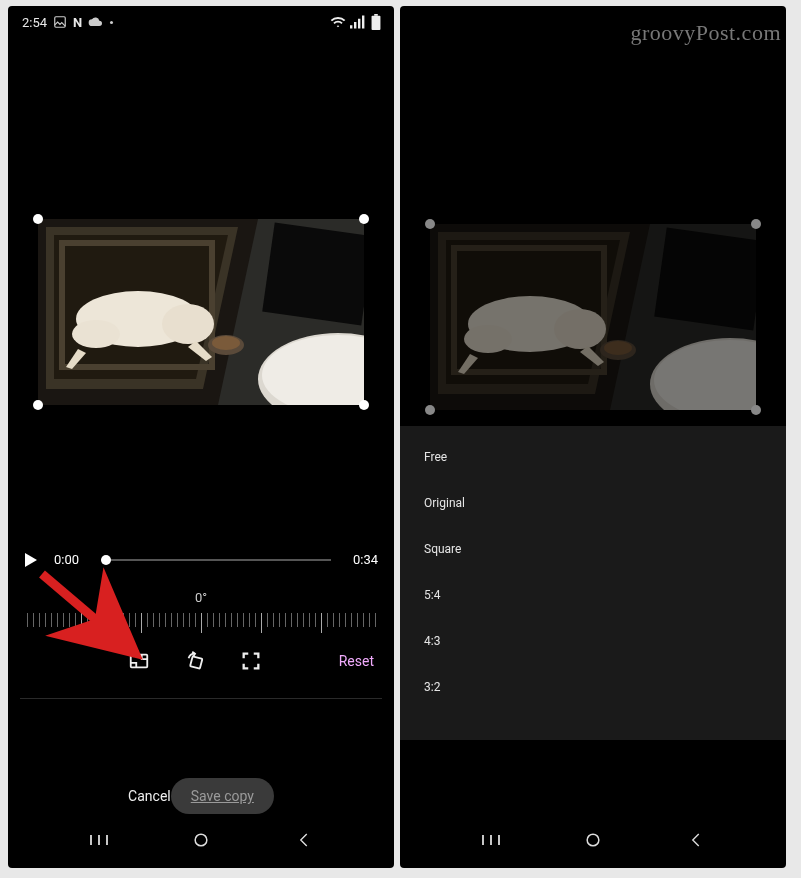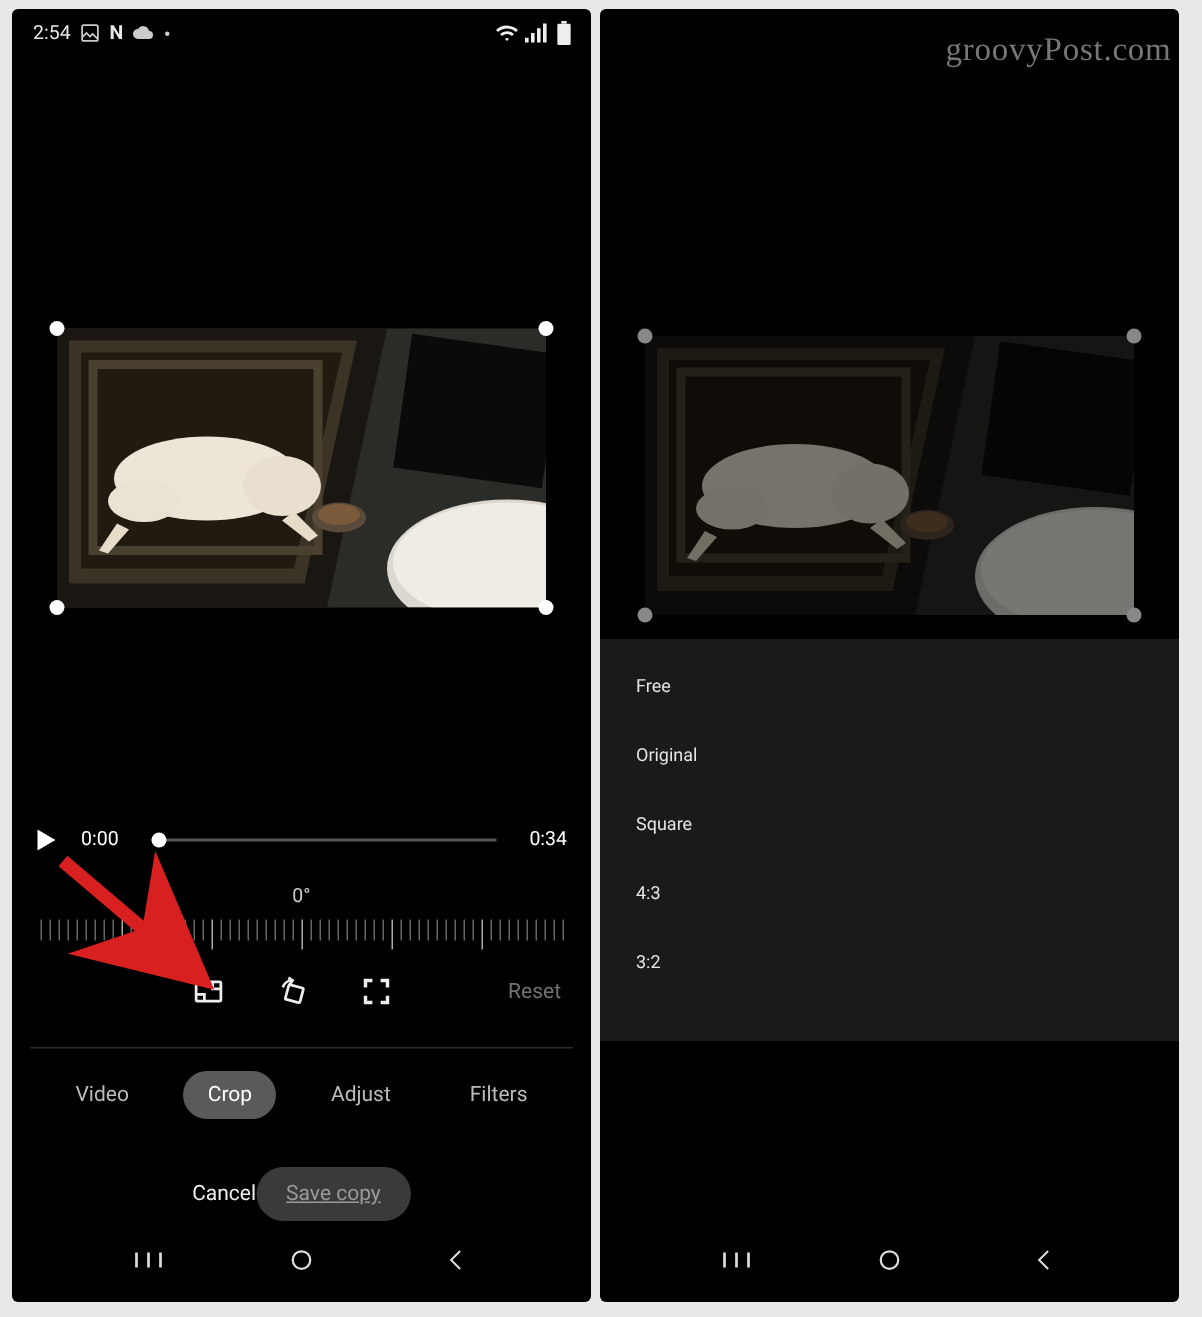--- a/index.html
+++ b/index.html
@@ -29,21 +29,21 @@
   .slider-fill { position: absolute; left: 0; top: -4px; width: 10px; height: 10px; background: #fff; border-radius: 50%; }
   
   .dial-label { position: absolute; top: 584px; left: 0; right: 0; text-align: center; font-size: 13px; color: #ccc; }
   .dial { position: absolute; top: 604px; left: 16px; right: 16px; height: 26px; display: flex; justify-content: center; align-items: center; overflow: hidden; }
   .dial-ticks { display: flex; gap: 5px; }
   .tick { width: 1px; height: 14px; background: #666; }
   .tick.tall { height: 20px; background: #aaa; }
   
   .tool-row { position: absolute; top: 644px; left: 0; right: 0; display: flex; align-items: center; justify-content: space-between; padding: 0 20px; }
   .tool-icons { display: flex; gap: 34px; margin-left: 100px; }
-  .reset { font-size: 14px; color: #737373; margin-left: 20px; }
+  .reset { font-size: 14px; color: #f0abfc; margin-left: 20px; }
   
   .divider { position: absolute; top: 692px; left: 12px; right: 12px; height: 1px; background: #2a2a2a; }
   .tabs { position: absolute; top: 708px; left: 0; right: 0; display: flex; justify-content: space-around; align-items: center; padding: 0 24px; gap: 16px; }
   .tab { font-size: 14px; color: #bbb; padding: 8px 16px; border-radius: 16px; }
   .tab.active { background: #5a5a5a; color: #fff; }
   
   .actions { position: absolute; top: 772px; left: 0; right: 0; display: flex; justify-content: center; align-items: center; padding: 0 20px; }
   .cancel { font-size: 14px; color: #eee; }
   .save-btn { background: #3a3a3a; color: #9a9a9a; padding: 10px 20px; border-radius: 22px; font-size: 14px; text-decoration: underline; }
   
@@ -230,26 +230,20 @@
             <svg width="22" height="22" viewBox="0 0 24 24" fill="none" stroke="#eee" stroke-width="2.5">
               <path d="M4 9V4h5M20 9V4h-5M4 15v5h5M20 15v5h-5"></path>
             </svg>
           </span>
       </div>
       <span class="reset">Reset</span>
     </div>
 
     <div class="divider"></div>
 
-    <div class="tabs">
-      <div class="tab">Video</div>
-      <div class="tab active">Crop</div>
-      <div class="tab">Adjust</div>
-      <div class="tab">Filters</div>
-    </div>
 
     <div class="actions">
       <span class="cancel">Cancel</span>
       <span class="save-btn">Save copy</span>
     </div>
 
     <div class="navbar">
       <div class="nav-btn">
           <svg width="20" height="18" viewBox="0 0 20 14" fill="none" stroke="#ddd" stroke-width="1.8">
             <path d="M2 2v10M10 2v10M18 2v10"></path>
@@ -303,20 +297,21 @@
       <div class="handle dim h-tl"></div>
       <div class="handle dim h-tr"></div>
       <div class="handle dim h-bl"></div>
       <div class="handle dim h-br"></div>
     </div>
 
     <div class="aspect-list">
       <div class="aspect-item">Free</div>
       <div class="aspect-item">Original</div>
       <div class="aspect-item">Square</div>
+      <div class="aspect-item">5:4</div>
       <div class="aspect-item">4:3</div>
       <div class="aspect-item">3:2</div>
     </div>
 
     <div class="navbar">
       <div class="nav-btn">
           <svg width="20" height="18" viewBox="0 0 20 14" fill="none" stroke="#ddd" stroke-width="1.8">
             <path d="M2 2v10M10 2v10M18 2v10"></path>
           </svg>
         </div>

